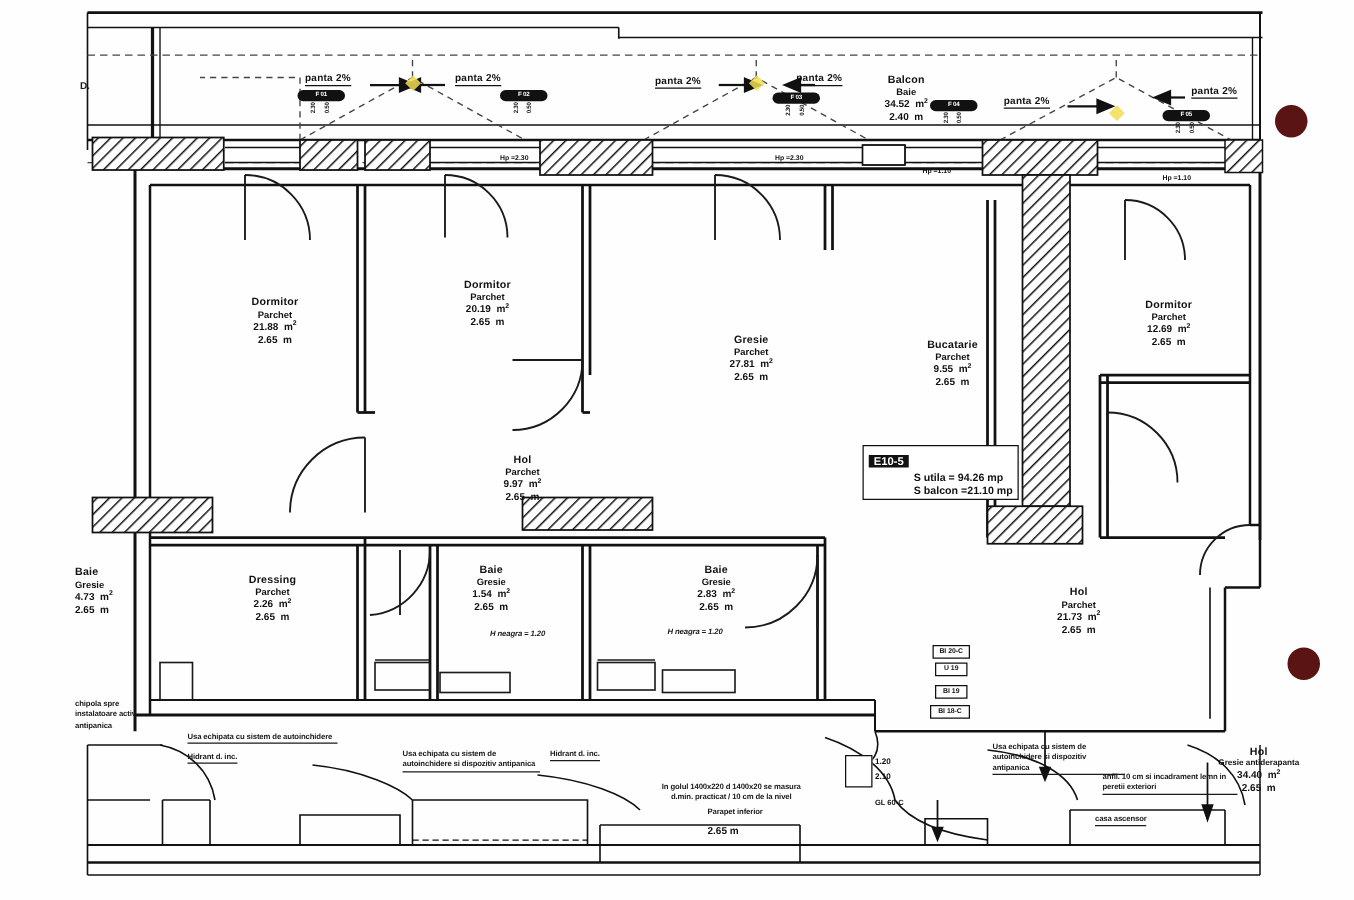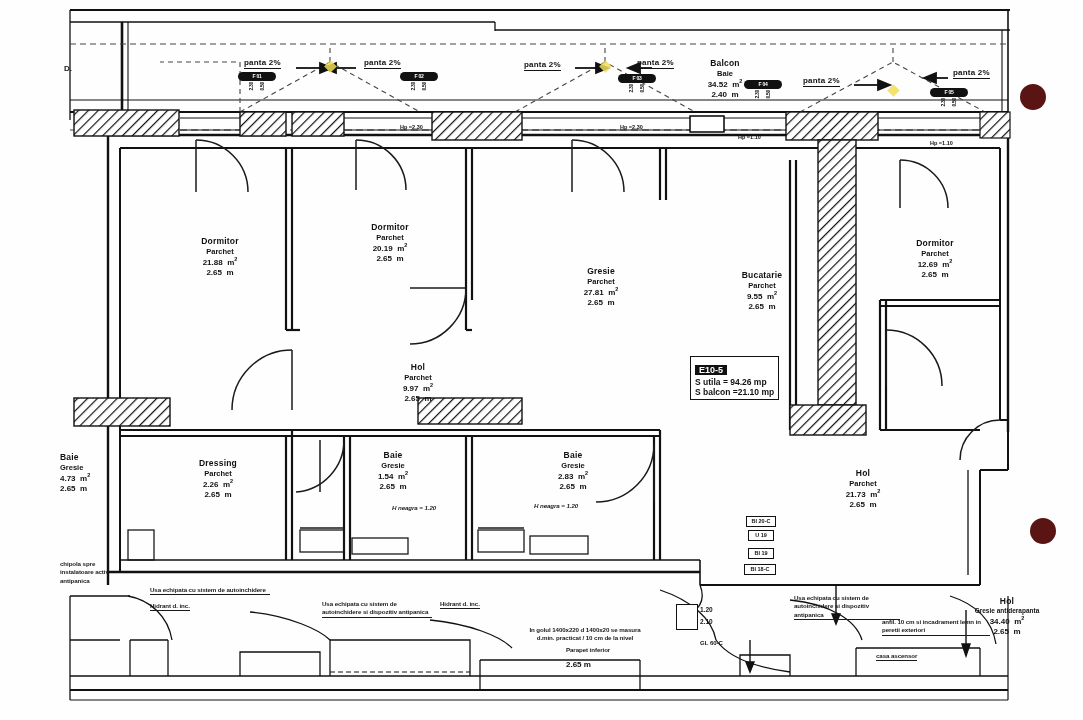--- a/index.html
+++ b/index.html
@@ -27,21 +27,21 @@
   .vtag{position:absolute;font-size:5px;font-weight:bold;color:#111;
         writing-mode:vertical-rl;transform:rotate(180deg);letter-spacing:-.3px;}
   .codebox{position:absolute;border:1.4px solid #111;background:#fff;
            font-size:5.5px;font-weight:bold;text-align:center;line-height:1.25;
            padding:1px 1px;color:#111;}
   
   .legend{position:absolute;border:1.6px solid #111;background:#fff;
           padding:2px 4px;color:#111;}
   .legend .l1{font-weight:bold;font-size:9px;background:#111;color:#fff;
               display:inline-block;padding:0 4px;}
-  .legend .l2{font-weight:bold;font-size:8.5px;white-space:nowrap;}
+  .legend .l2{font-weight:bold;font-size:8.5px;white-space:nowrap;margin-left:36px;}
   
   .note{position:absolute;font-size:6.2px;font-weight:bold;color:#1a1a1a;
         line-height:1.35;letter-spacing:-.1px;}
   .note.ul{border-bottom:1.1px solid #1a1a1a;}
   .dim{position:absolute;font-size:5.5px;font-weight:bold;color:#111;}
   .blob{position:absolute;width:26px;height:26px;border-radius:50%;
         background:#5b1414;}
   .svgl{position:absolute;left:0;top:0;width:1083px;height:720px;
         pointer-events:none;}
 </style>

